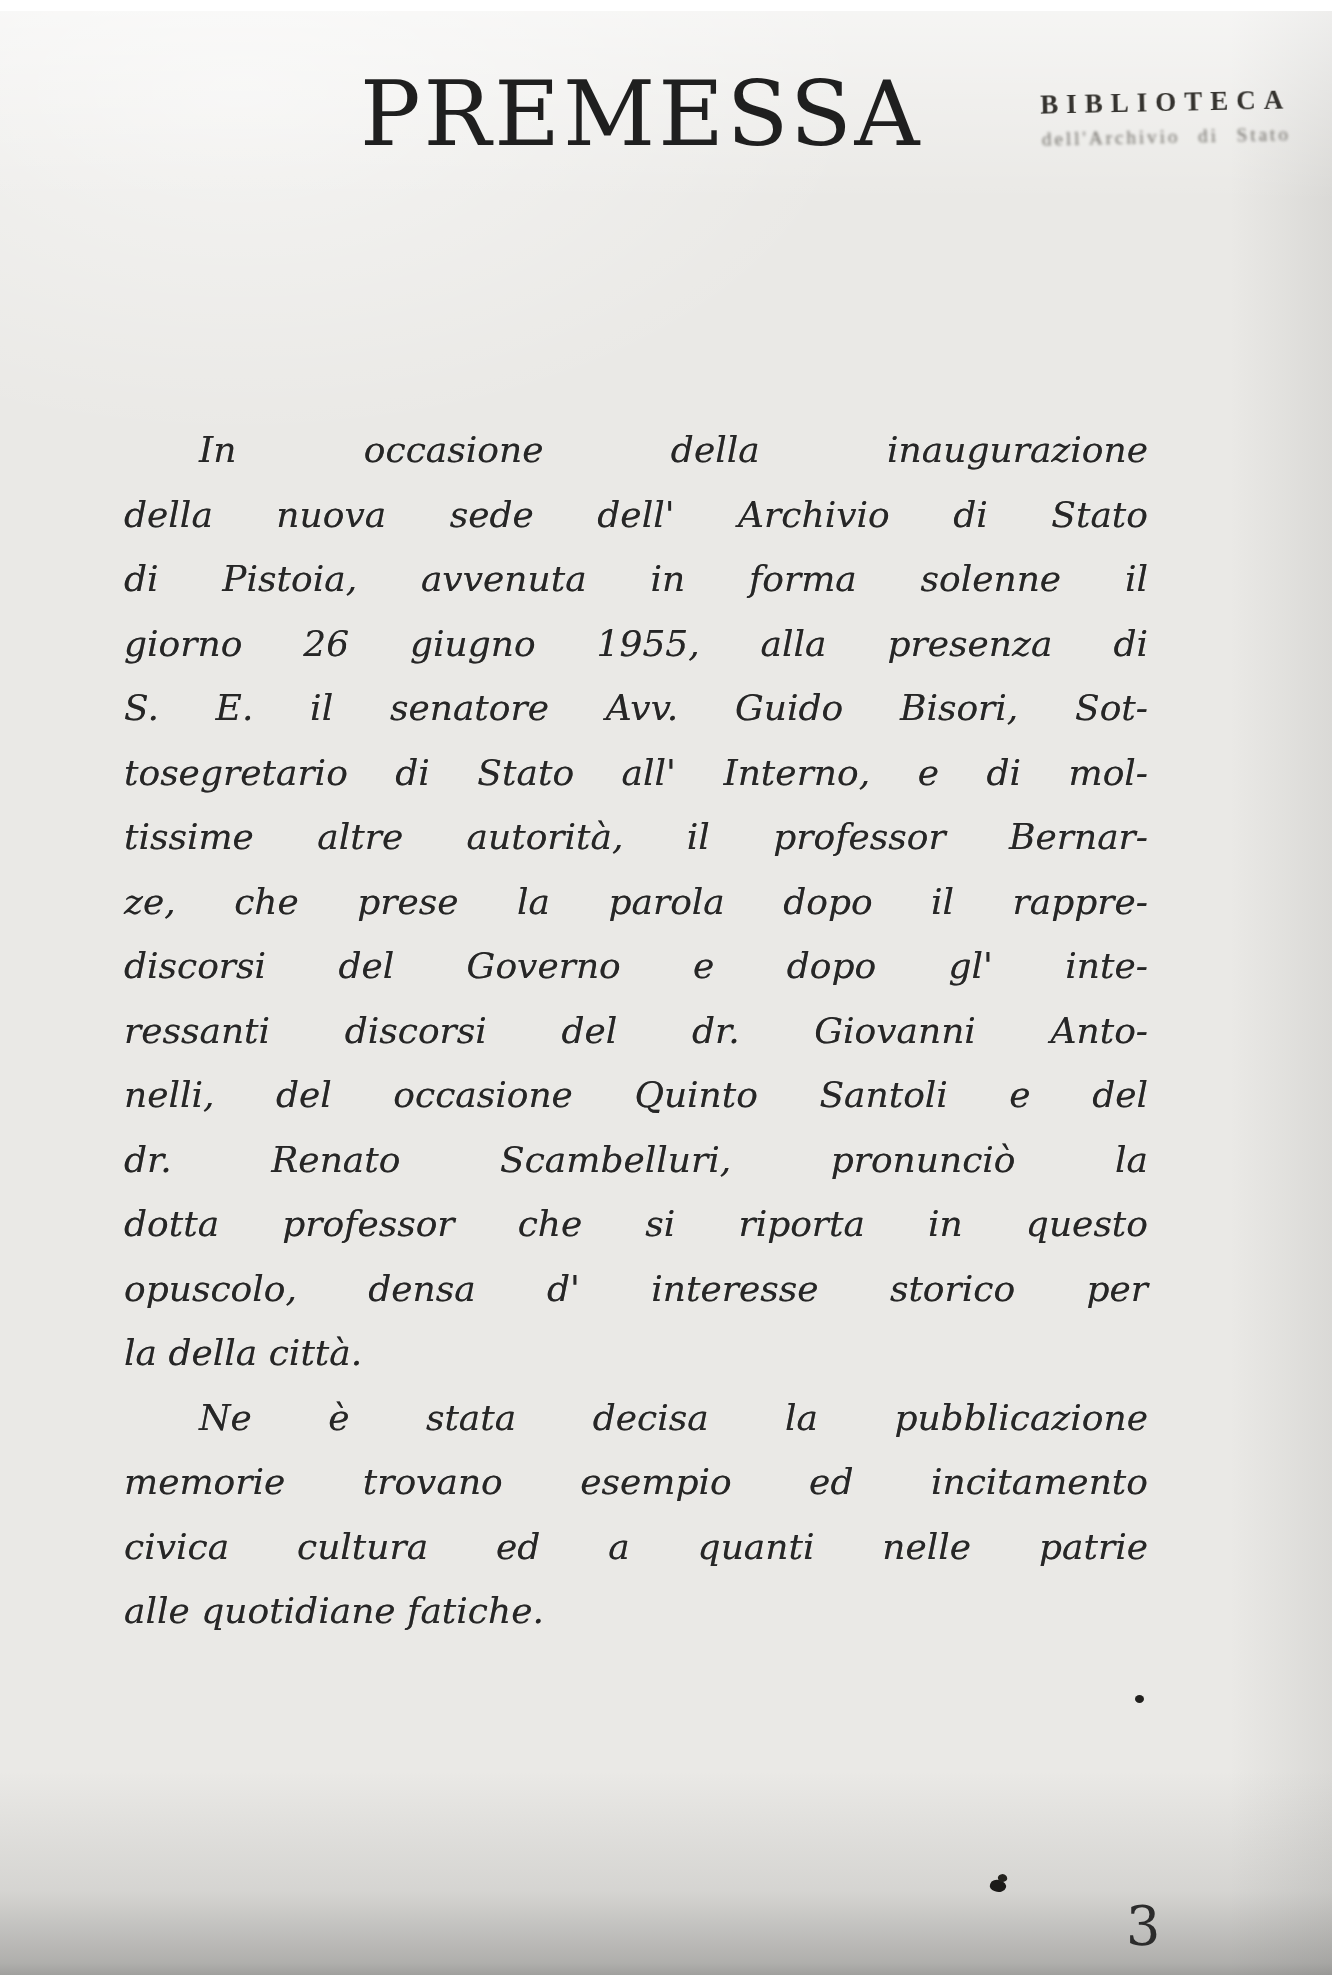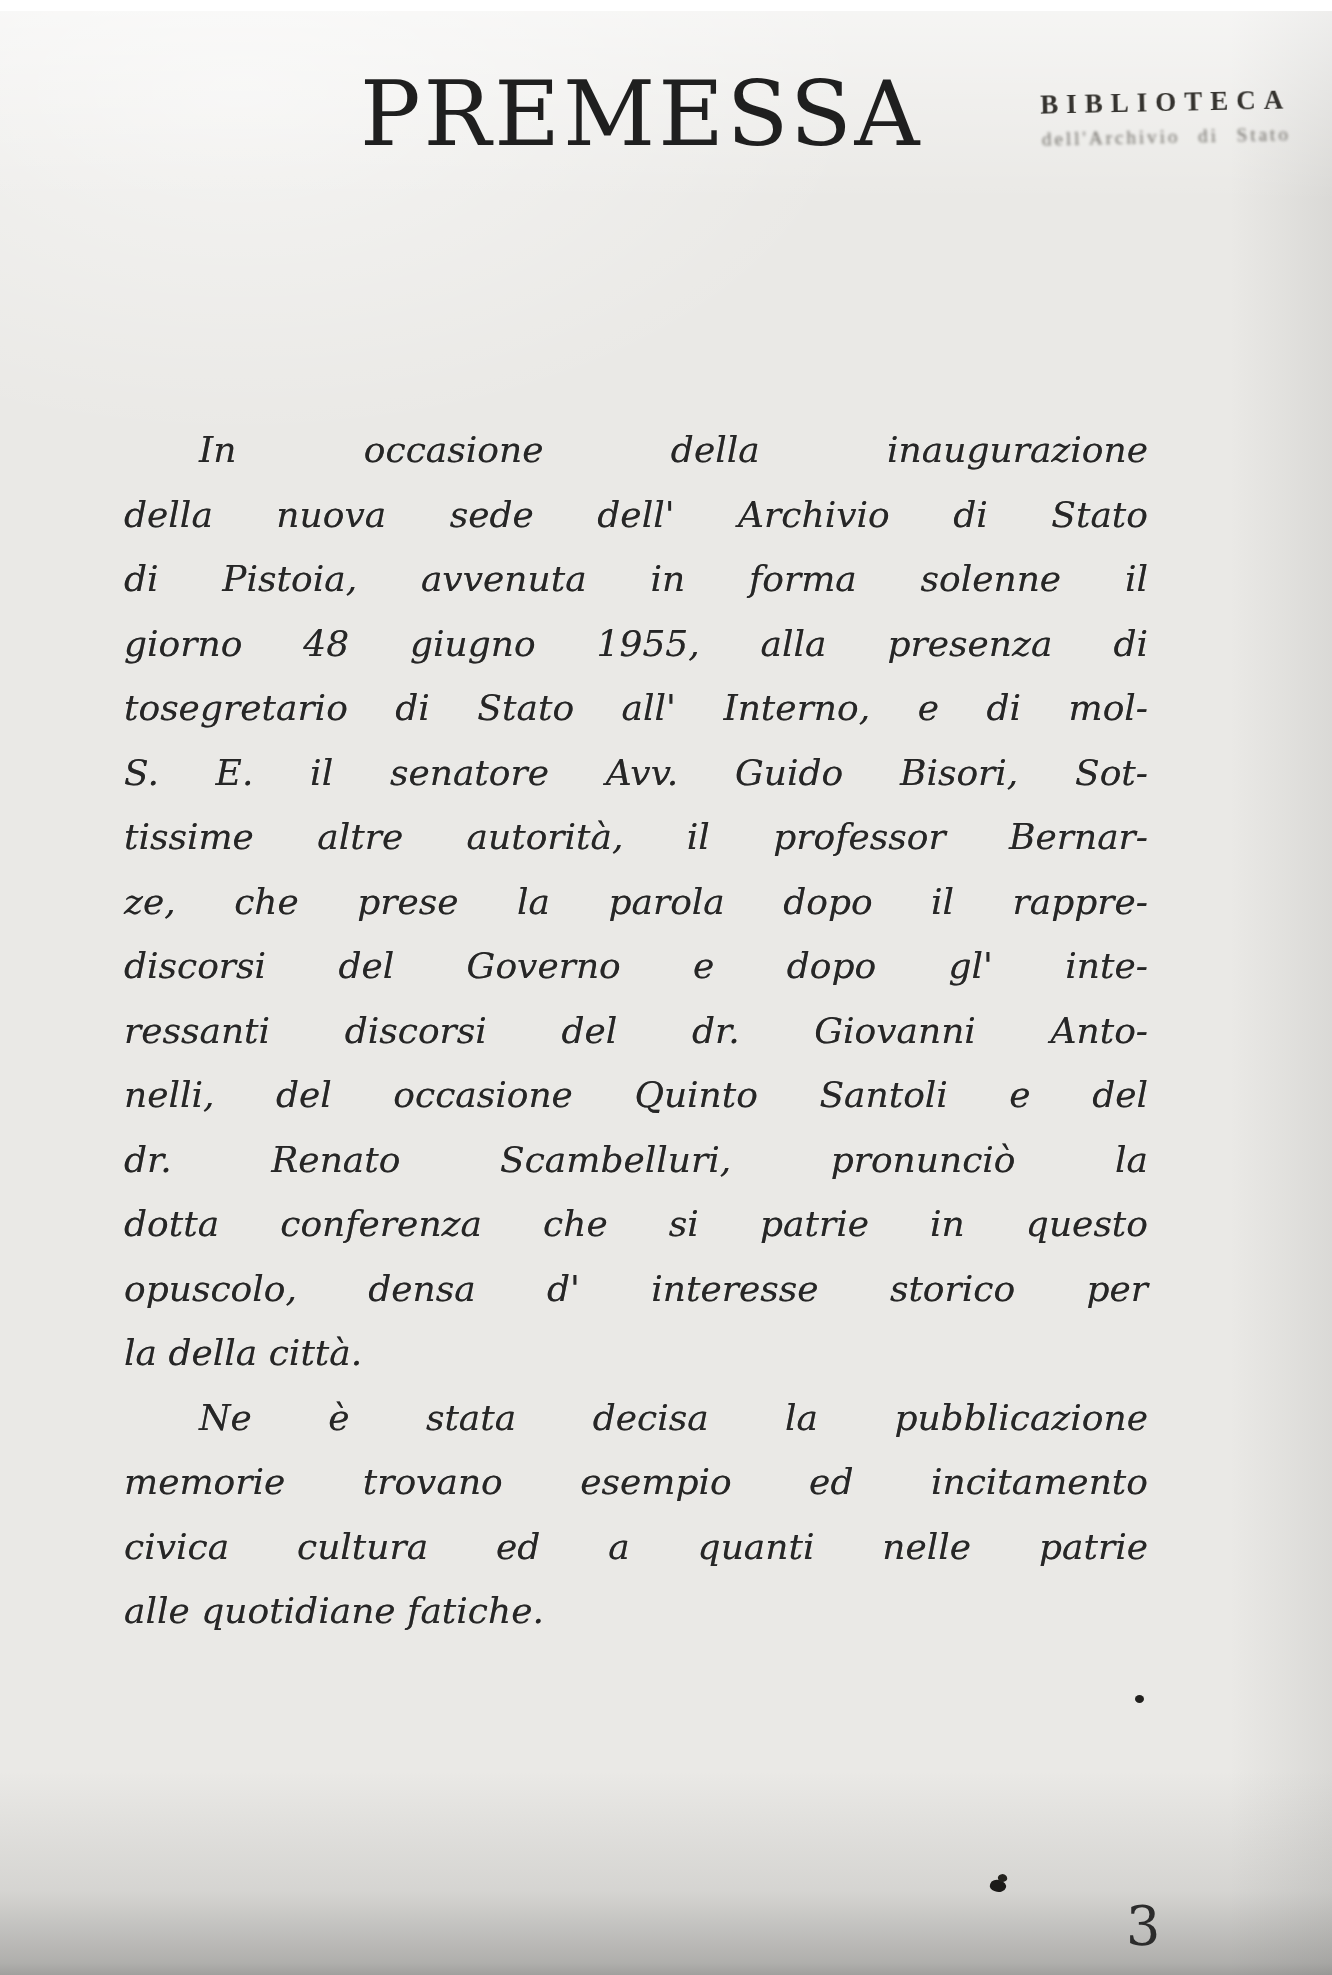--- a/index.html
+++ b/index.html
@@ -135,30 +135,30 @@
 
   <div class="stamp">
     <div class="stamp-line1">BIBLIOTECA</div>
     <div class="stamp-line2">dell'Archivio di Stato</div>
   </div>
 
   <div class="body-text">
       <div class="line indent">In occasione della inaugurazione</div>
       <div class="line">della nuova sede dell' Archivio di Stato</div>
       <div class="line">di Pistoia, avvenuta in forma solenne il</div>
-      <div class="line">giorno 48 giugno 1955, alla presenza di</div>
+      <div class="line">giorno 26 giugno 1955, alla presenza di</div>
+      <div class="line">S. E. il senatore Avv. Guido Bisori, Sot-</div>
       <div class="line">tosegretario di Stato all' Interno, e di mol-</div>
-      <div class="line">S. E. il senatore Avv. Guido Bisori, Sot-</div>
       <div class="line">tissime altre autorità, il professor Bernar-</div>
       <div class="line">ze, che prese la parola dopo il rappre-</div>
       <div class="line">discorsi del Governo e dopo gl' inte-</div>
       <div class="line">ressanti discorsi del dr. Giovanni Anto-</div>
       <div class="line">nelli, del occasione Quinto Santoli e del</div>
       <div class="line">dr. Renato Scambelluri, pronunciò la</div>
-      <div class="line">dotta conferenza che si patrie in questo</div>
+      <div class="line">dotta professor che si riporta in questo</div>
       <div class="line">opuscolo, densa d' interesse storico per</div>
       <div class="line endline">la della città.</div>
       <div class="line indent">Ne è stata decisa la pubblicazione</div>
       <div class="line">memorie trovano esempio ed incitamento</div>
       <div class="line">civica cultura ed a quanti nelle patrie</div>
       <div class="line endline">alle quotidiane fatiche.</div>
     </div>
 
   <div class="ink-blot"></div>
   <div class="ink-dot"></div>

